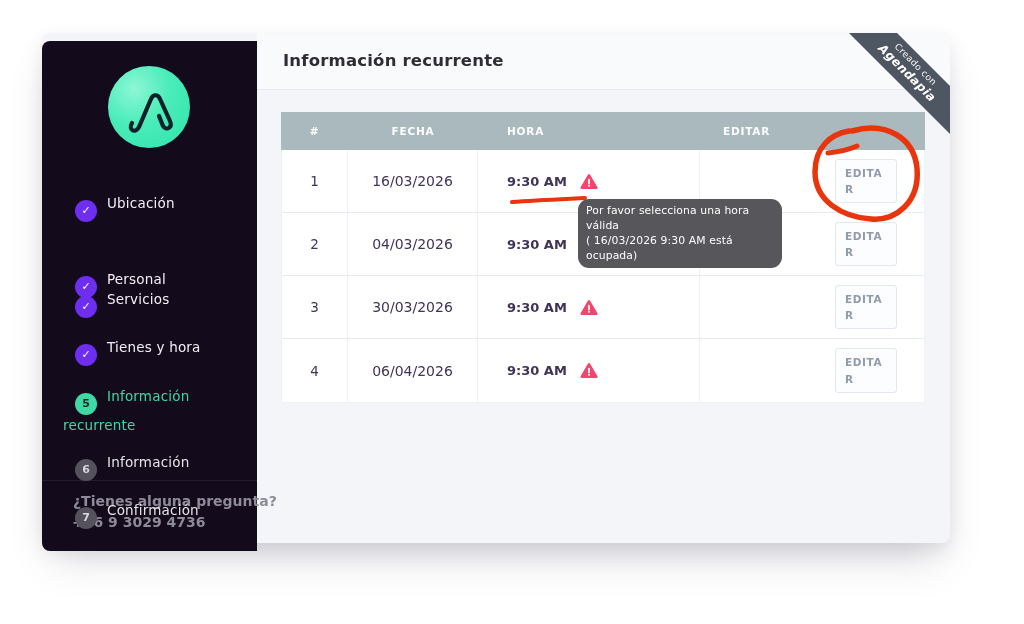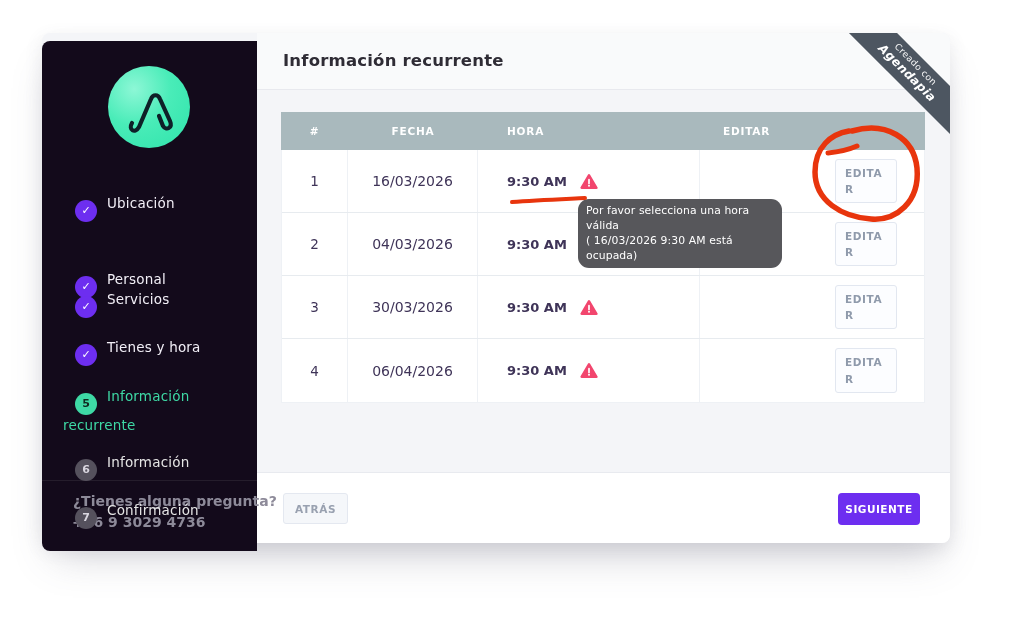--- a/index.html
+++ b/index.html
@@ -257,24 +257,20 @@
         </div>
       </div>
 
     </div>
 
     <div class="tooltip">
       <div>Por favor selecciona una hora válida</div>
       <div>( 16/03/2026 9:30 AM está ocupada)</div>
     </div>
 
-    <div class="footer">
-      <button class="btn-back">ATRÁS</button>
-      <button class="btn-next">SIGUIENTE</button>
-    </div>
   </div>
 
   <div class="ribbon-box">
     <div class="ribbon">
       <span class="ribbon-small">Creado con</span>
       <span class="ribbon-brand">Agendapia</span>
     </div>
   </div>
 
 </div>

